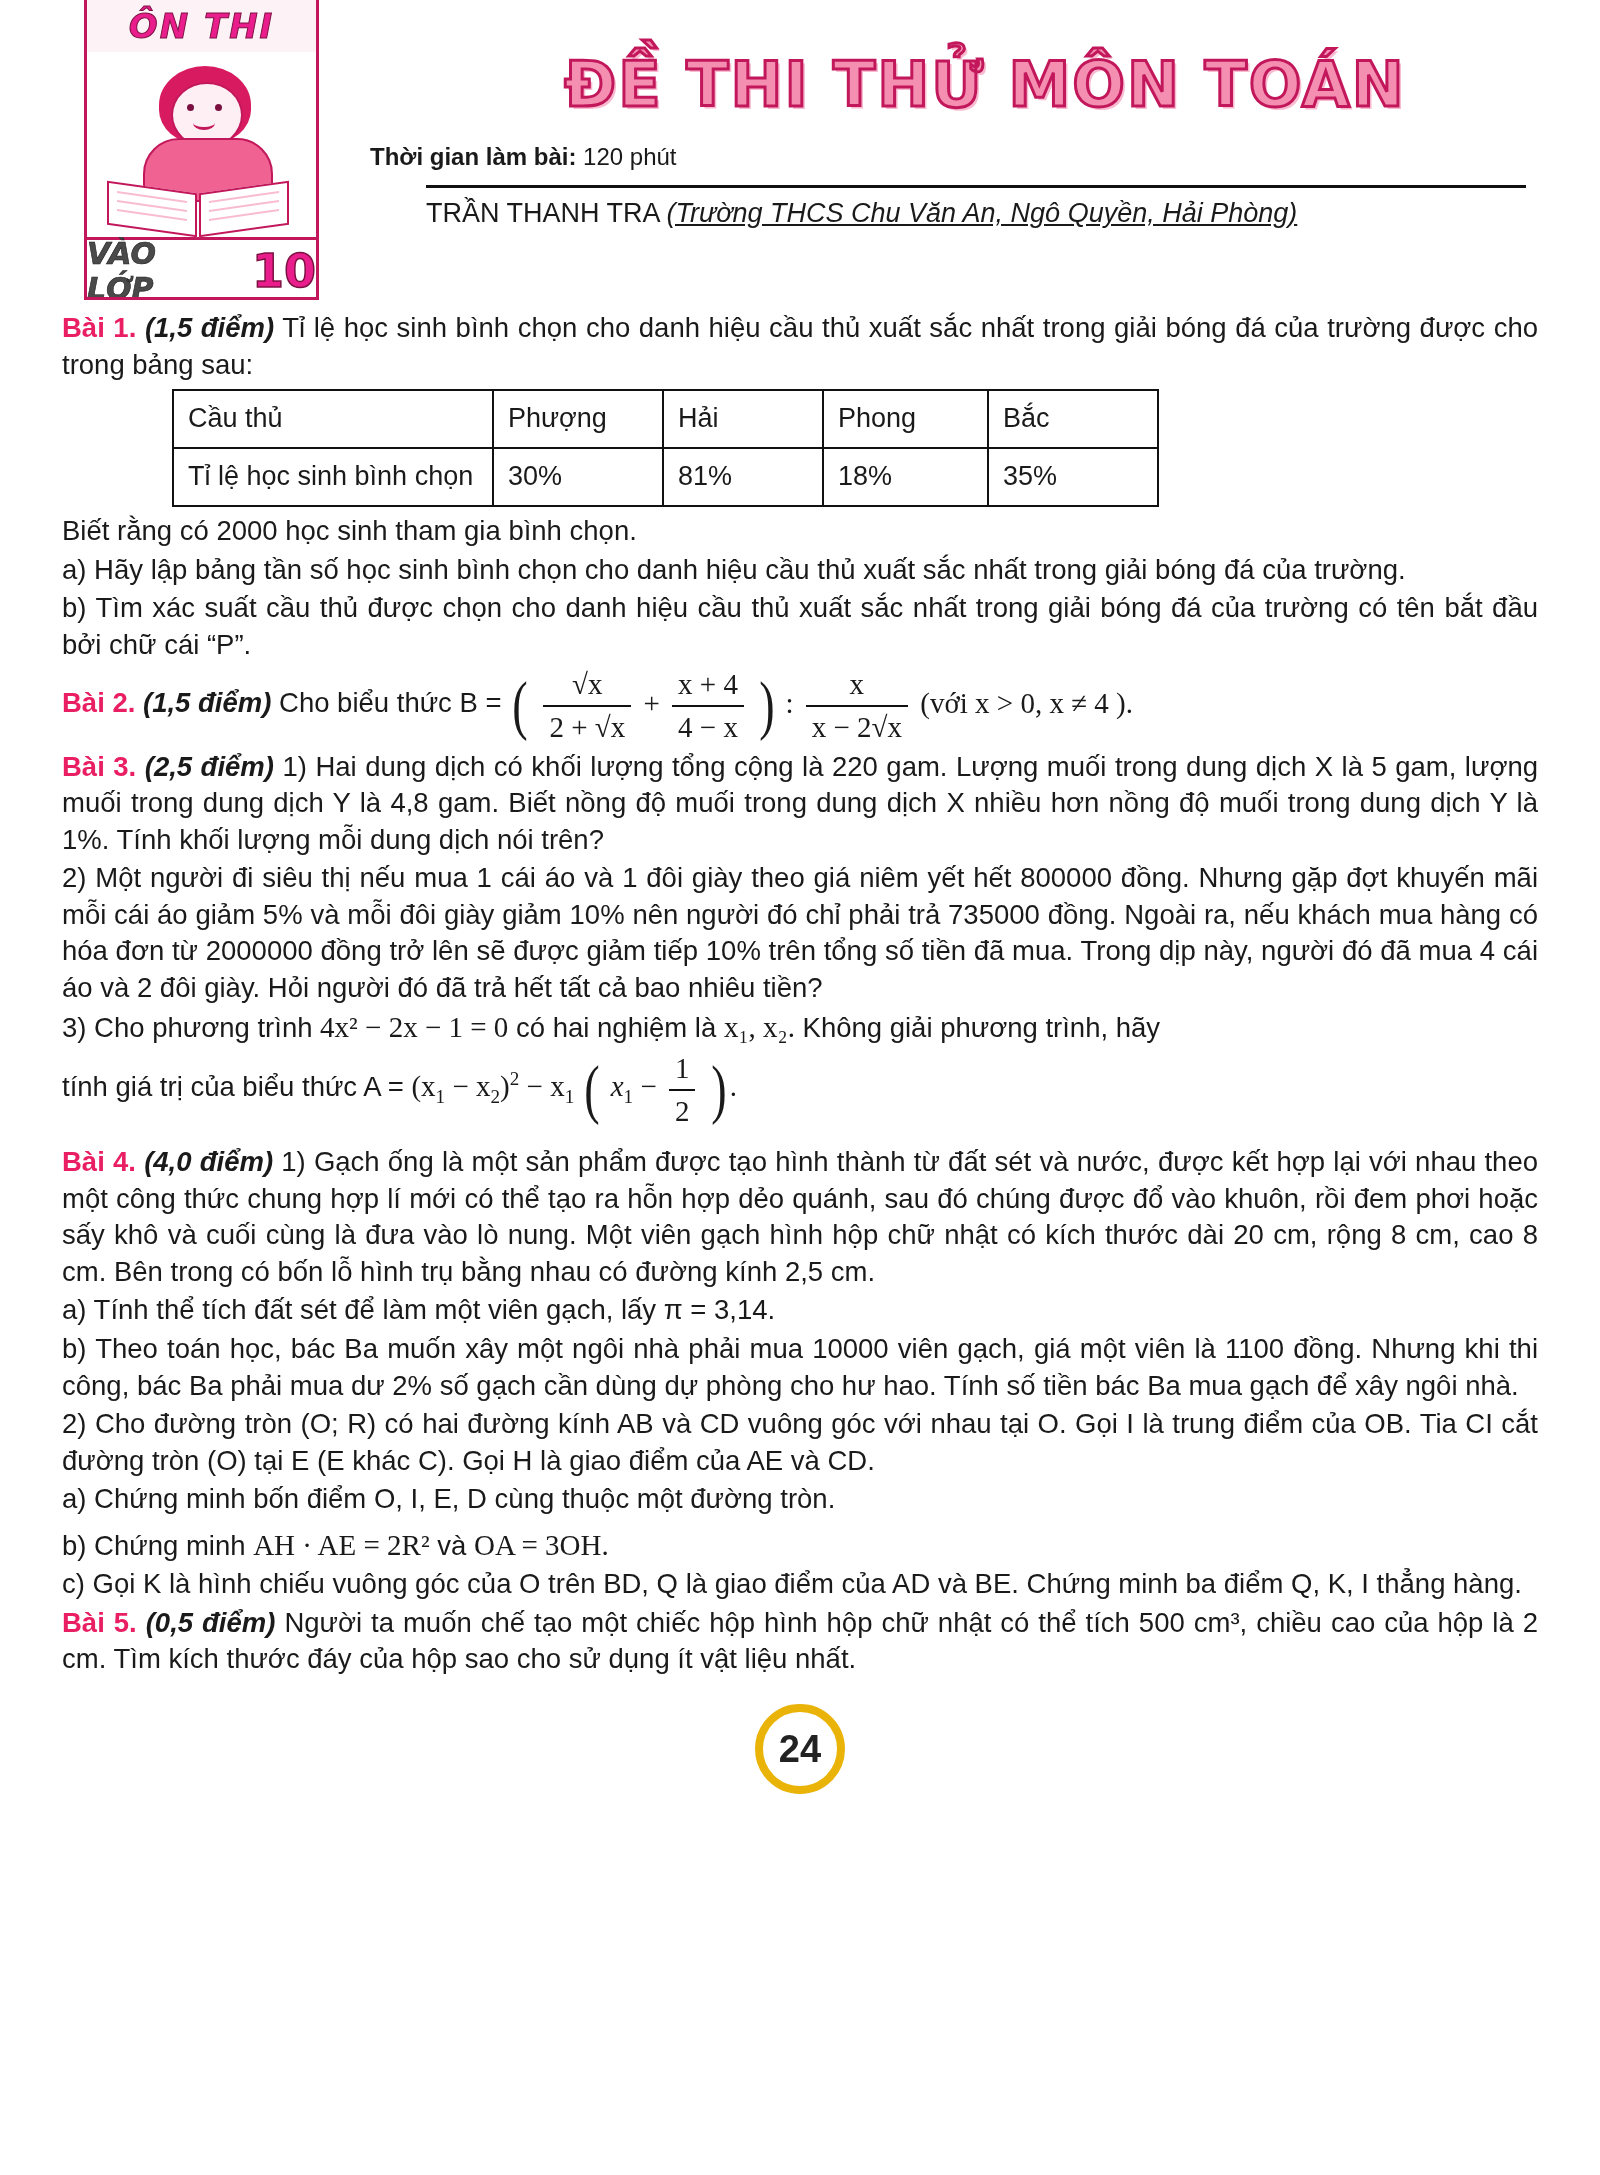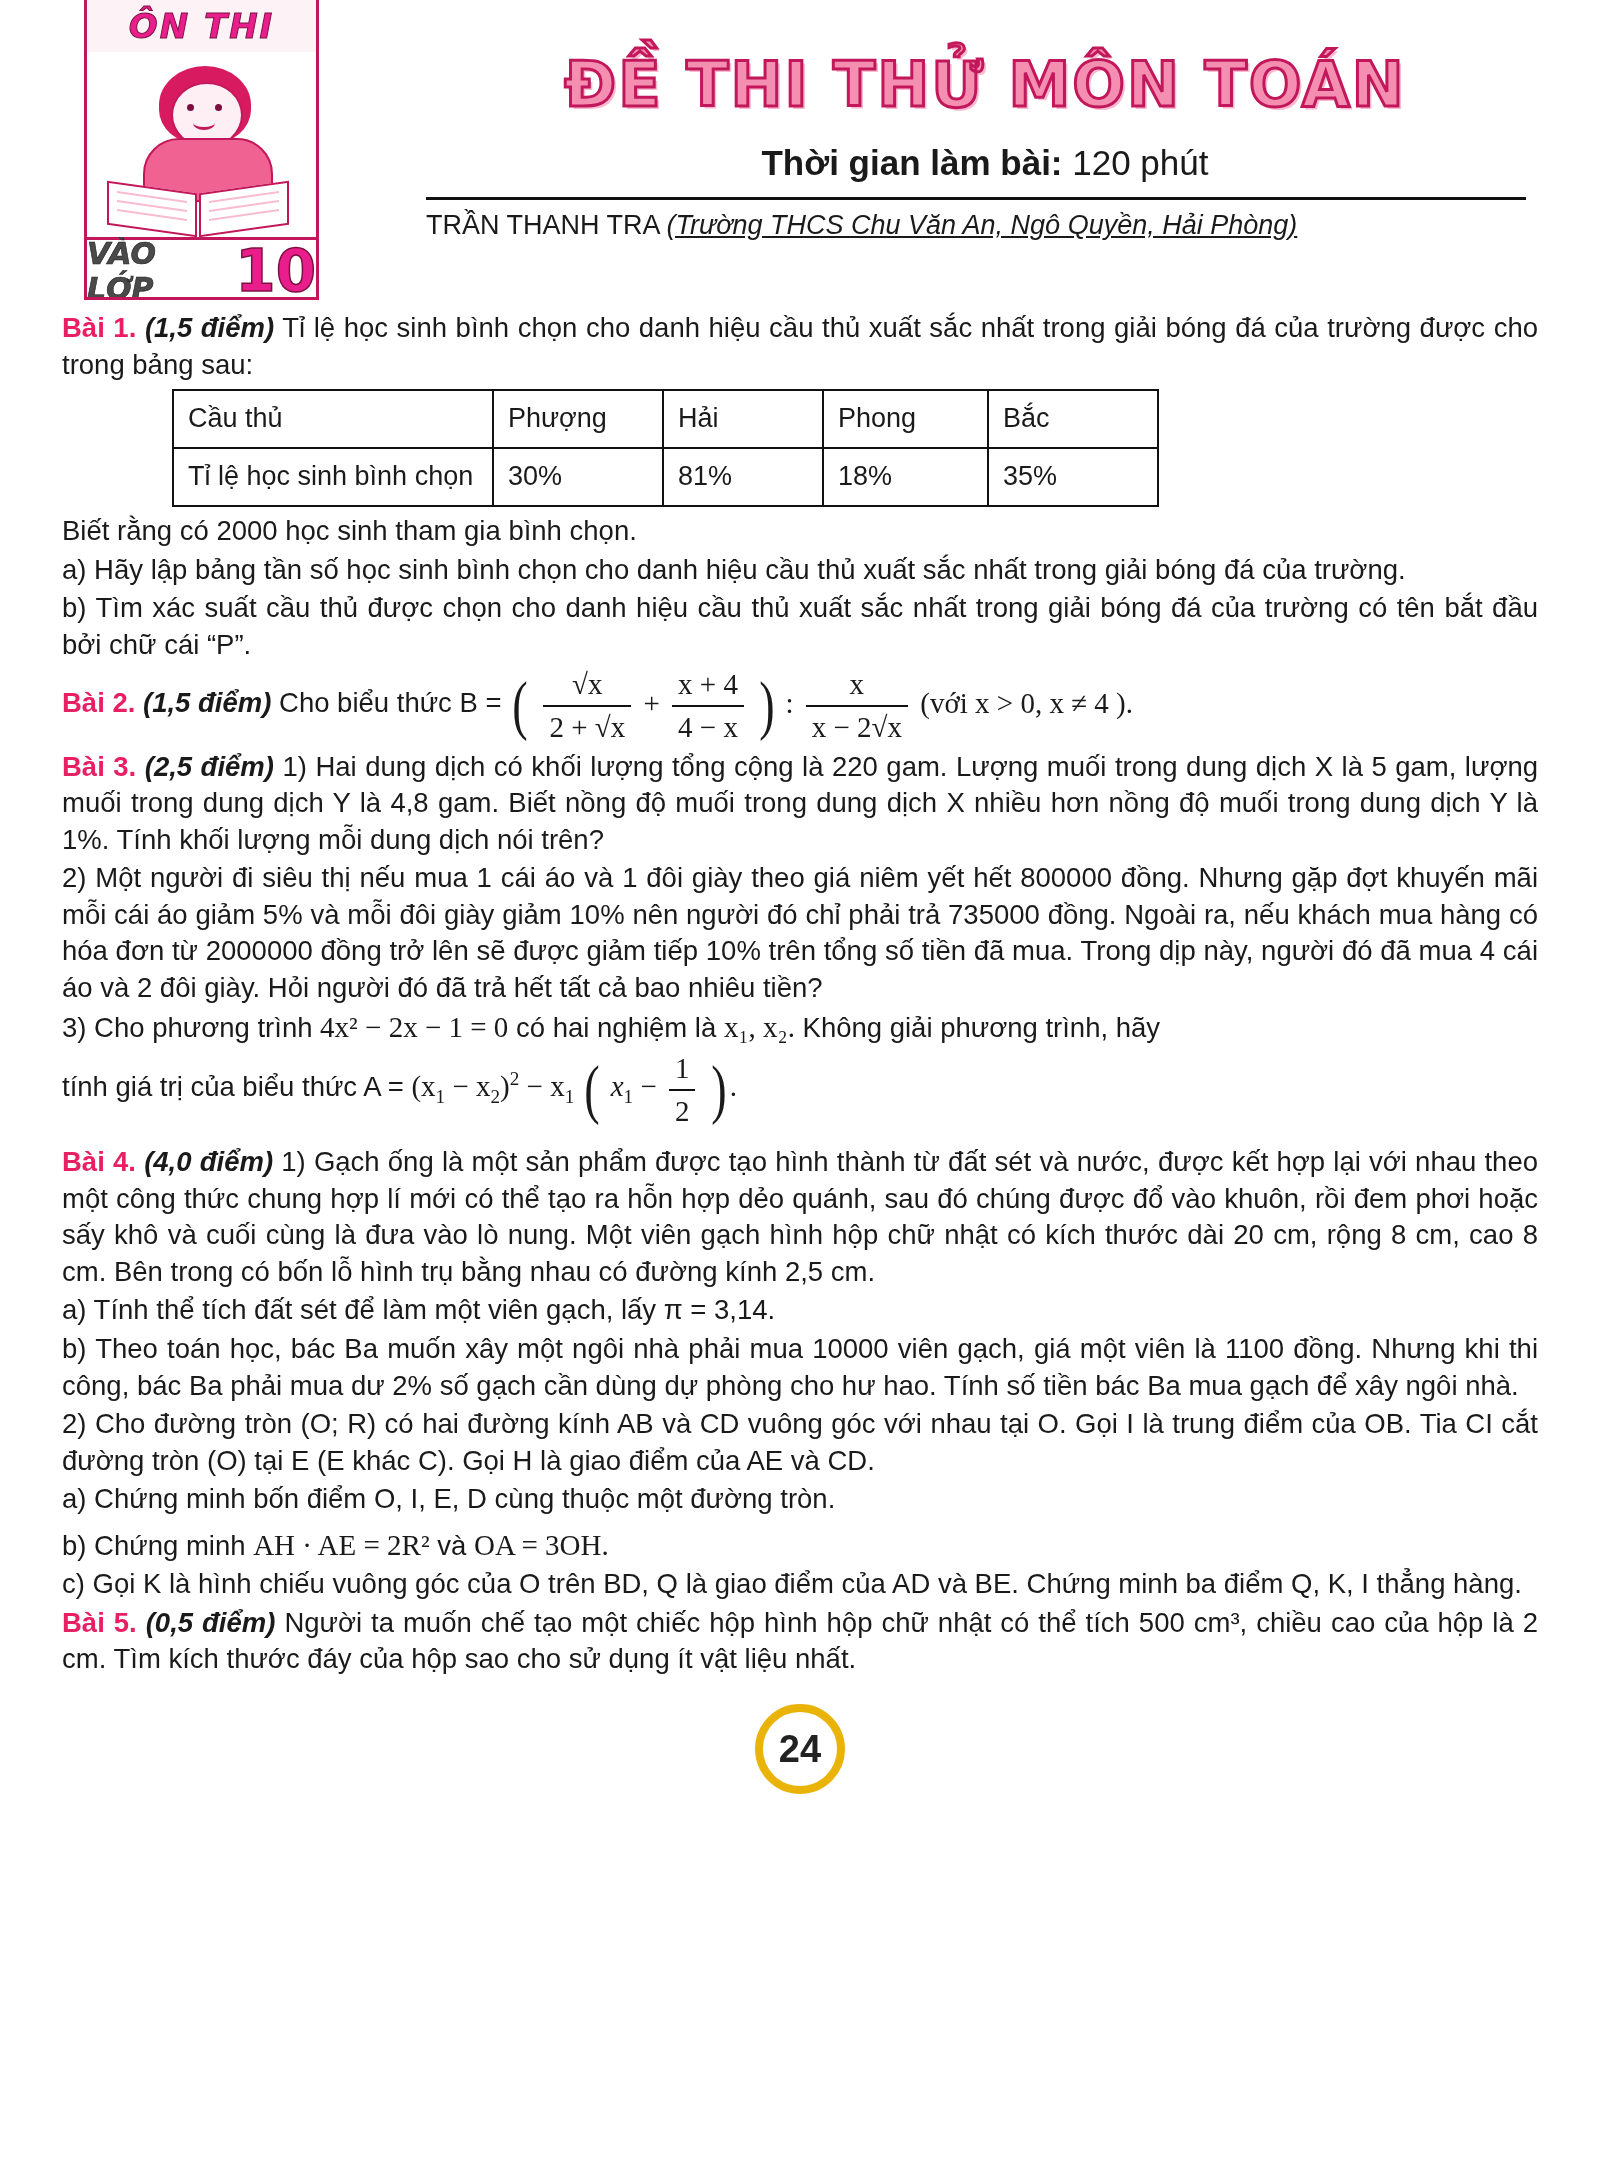--- a/index.html
+++ b/index.html
@@ -129,44 +129,43 @@
     font-family: "DejaVu Sans", sans-serif;
     font-weight: bold;
     font-style: italic;
     font-size: 30px;
     color: #4a4a4a;
     -webkit-text-stroke: 0.6px #222;
   }
   .logo-ten {
     font-family: "DejaVu Sans", sans-serif;
     font-weight: bold;
-    font-size: 58px;
+    font-size: 46px;
     color: #e91e8c;
     -webkit-text-stroke: 1.5px #7b1040;
     line-height: 1;
     margin-left: 8px;
   }
 
   .title {
     text-align: center;
     margin-left: 300px;
     padding-top: 48px;
     font-family: "DejaVu Sans", sans-serif;
     font-weight: bold;
     font-size: 62px;
     letter-spacing: 2px;
     color: #f48fb1;
     -webkit-text-stroke: 3px #c2185b;
     text-shadow: 3px 3px 0 #f8bbd0;
   }
   .subtitle {
-    text-align: center;
     margin-left: 300px;
     margin-top: 22px;
-    font-size: 35px;
+    font-size: 24px;
   }
   .subtitle b { font-weight: bold; }
   .rule {
     margin: 14px 0 0 356px;
     width: 1100px;
     height: 3px;
     background: #111;
   }
   .author {
     margin-left: 356px;

